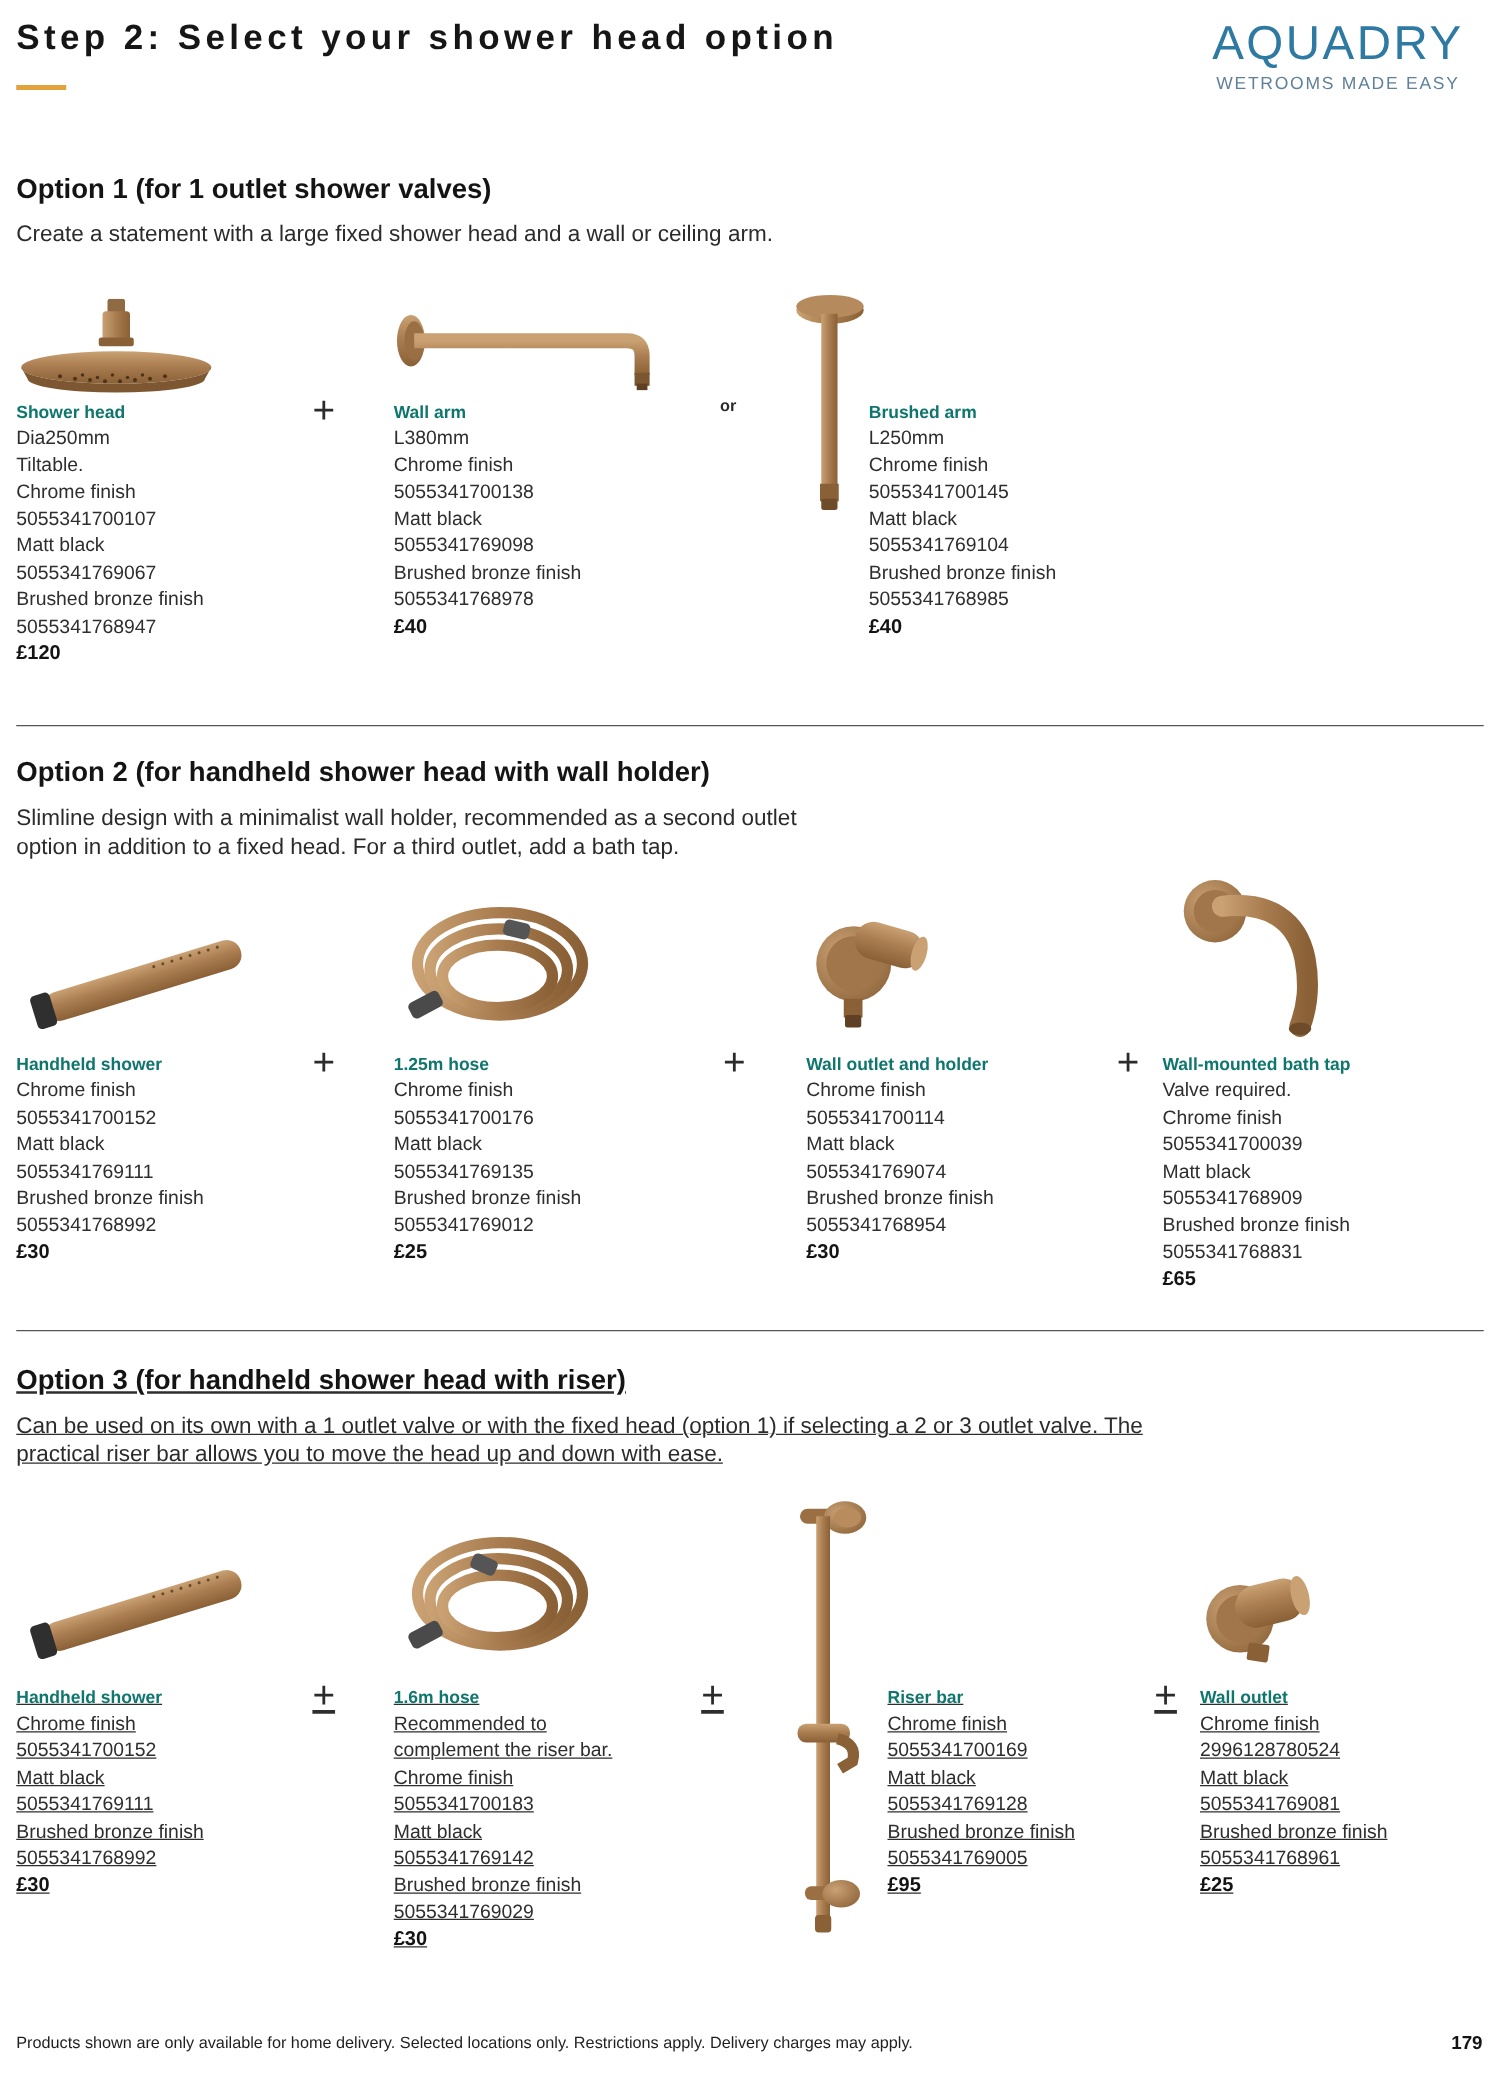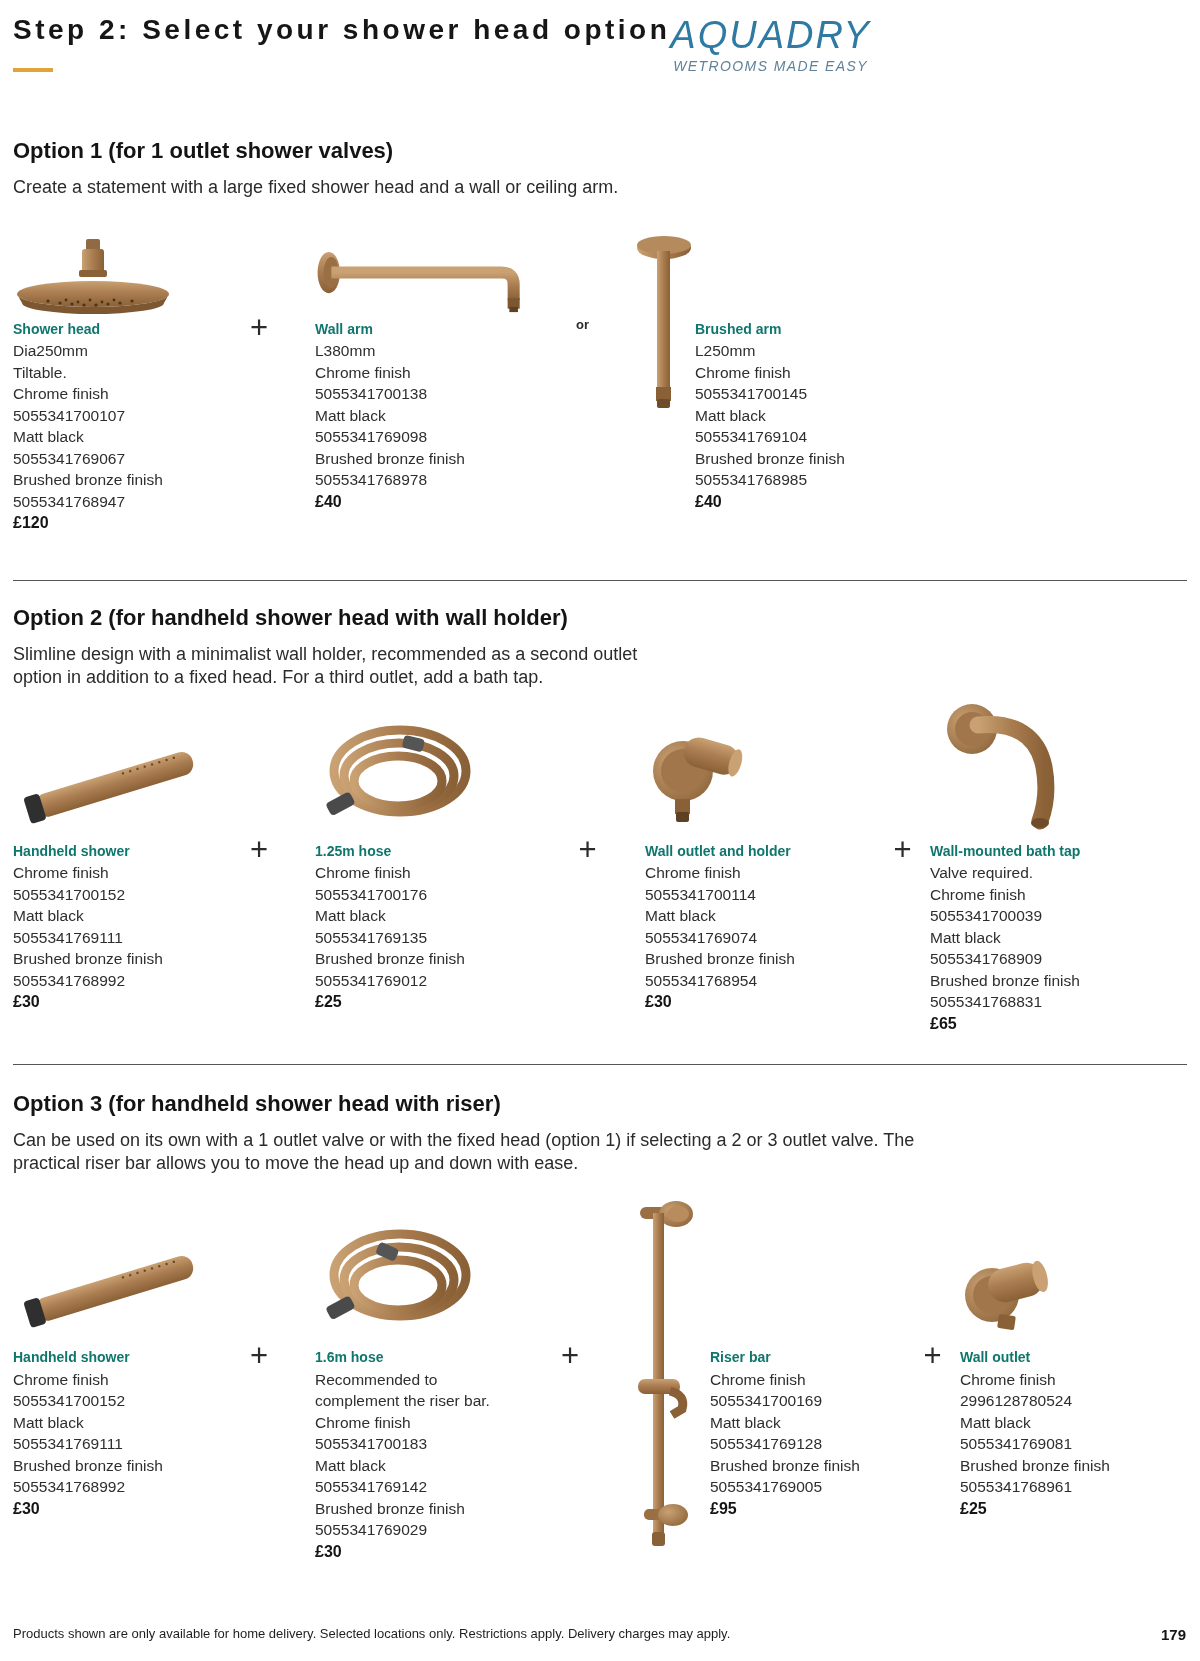--- a/index.html
+++ b/index.html
@@ -1,35 +1,35 @@
 <!DOCTYPE html>
 <html><head>
 <meta charset="utf-8">
 <style>
   * { margin:0; padding:0; box-sizing:border-box; }
   html,body { background:#ffffff; }
   body { font-family:"Liberation Sans", sans-serif; color:#2e2e2e; }
   .page { position:relative; width:1200px; height:1661px; background:#fff; padding:14px 13px 0 13px; overflow:hidden; margin:0 auto; }
 
   
-  .header { display:flex; justify-content:flex-start; align-items:flex-start; }
+  .header { display:flex; justify-content:space-between; align-items:flex-start; }
   .page-title { font-size:28px; font-weight:bold; letter-spacing:3.5px; color:#161616; }
   .accent-dash { width:40px; height:4px; background:#e2a23c; margin-top:22px; }
-  .brand { text-align:center; padding-right:16px; margin-top:2px;font-style:italic; }
+  .brand { text-align:center; padding-right:16px; margin-top:2px; }
   .brand-name { font-size:38px; font-weight:400; letter-spacing:2px; color:#2f7aa3; line-height:1.05; }
   .brand-tagline { font-size:14px; letter-spacing:1.4px; color:#5f8199; margin-top:2px; }
 
   
   .option-heading { font-size:22px; font-weight:bold; color:#141414; }
   .option-desc { font-size:18px; line-height:23px; color:#2b2b2b; margin-top:12px; }
   .desc-2 { max-width:640px; }
   .desc-3 { max-width:945px; }
   .option-1 { margin-top:64px; }
   .option-2 { margin-top:24px; }
-  .option-3 { margin-top:26px; }
+  .option-3 { margin-top:26px;text-decoration:underline; }
   .divider { border-top:1px solid #555; width:100%; }
   .div-1 { margin-top:46px; }
   .div-2 { margin-top:30px; }
 
   
   .products-row { display:flex; align-items:flex-start; }
   .row-1 { margin-top:36px; }
   .row-2 { margin-top:14px; }
   .row-3 { margin-top:12px; }
   .product { flex:0 0 auto; }

